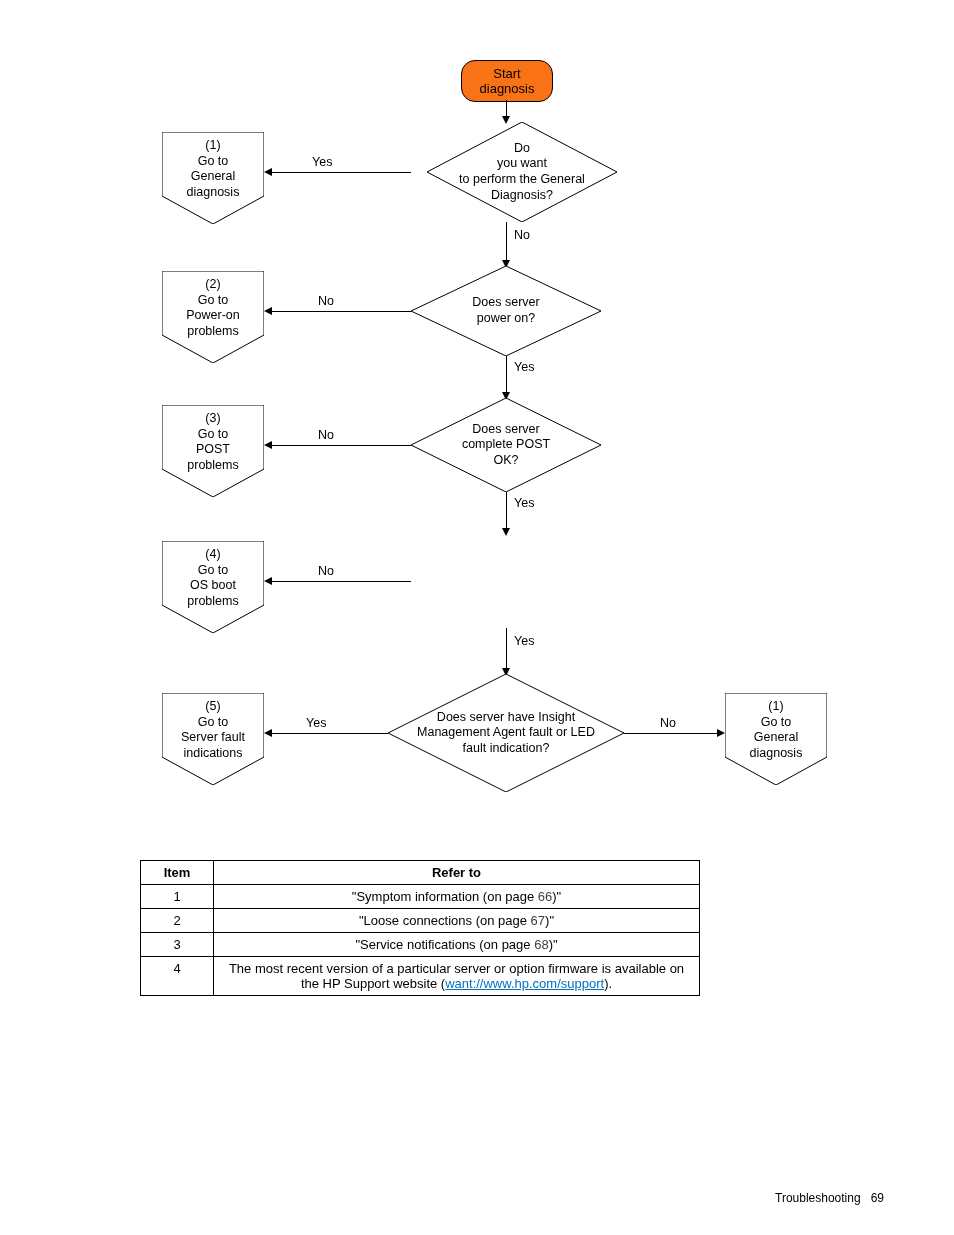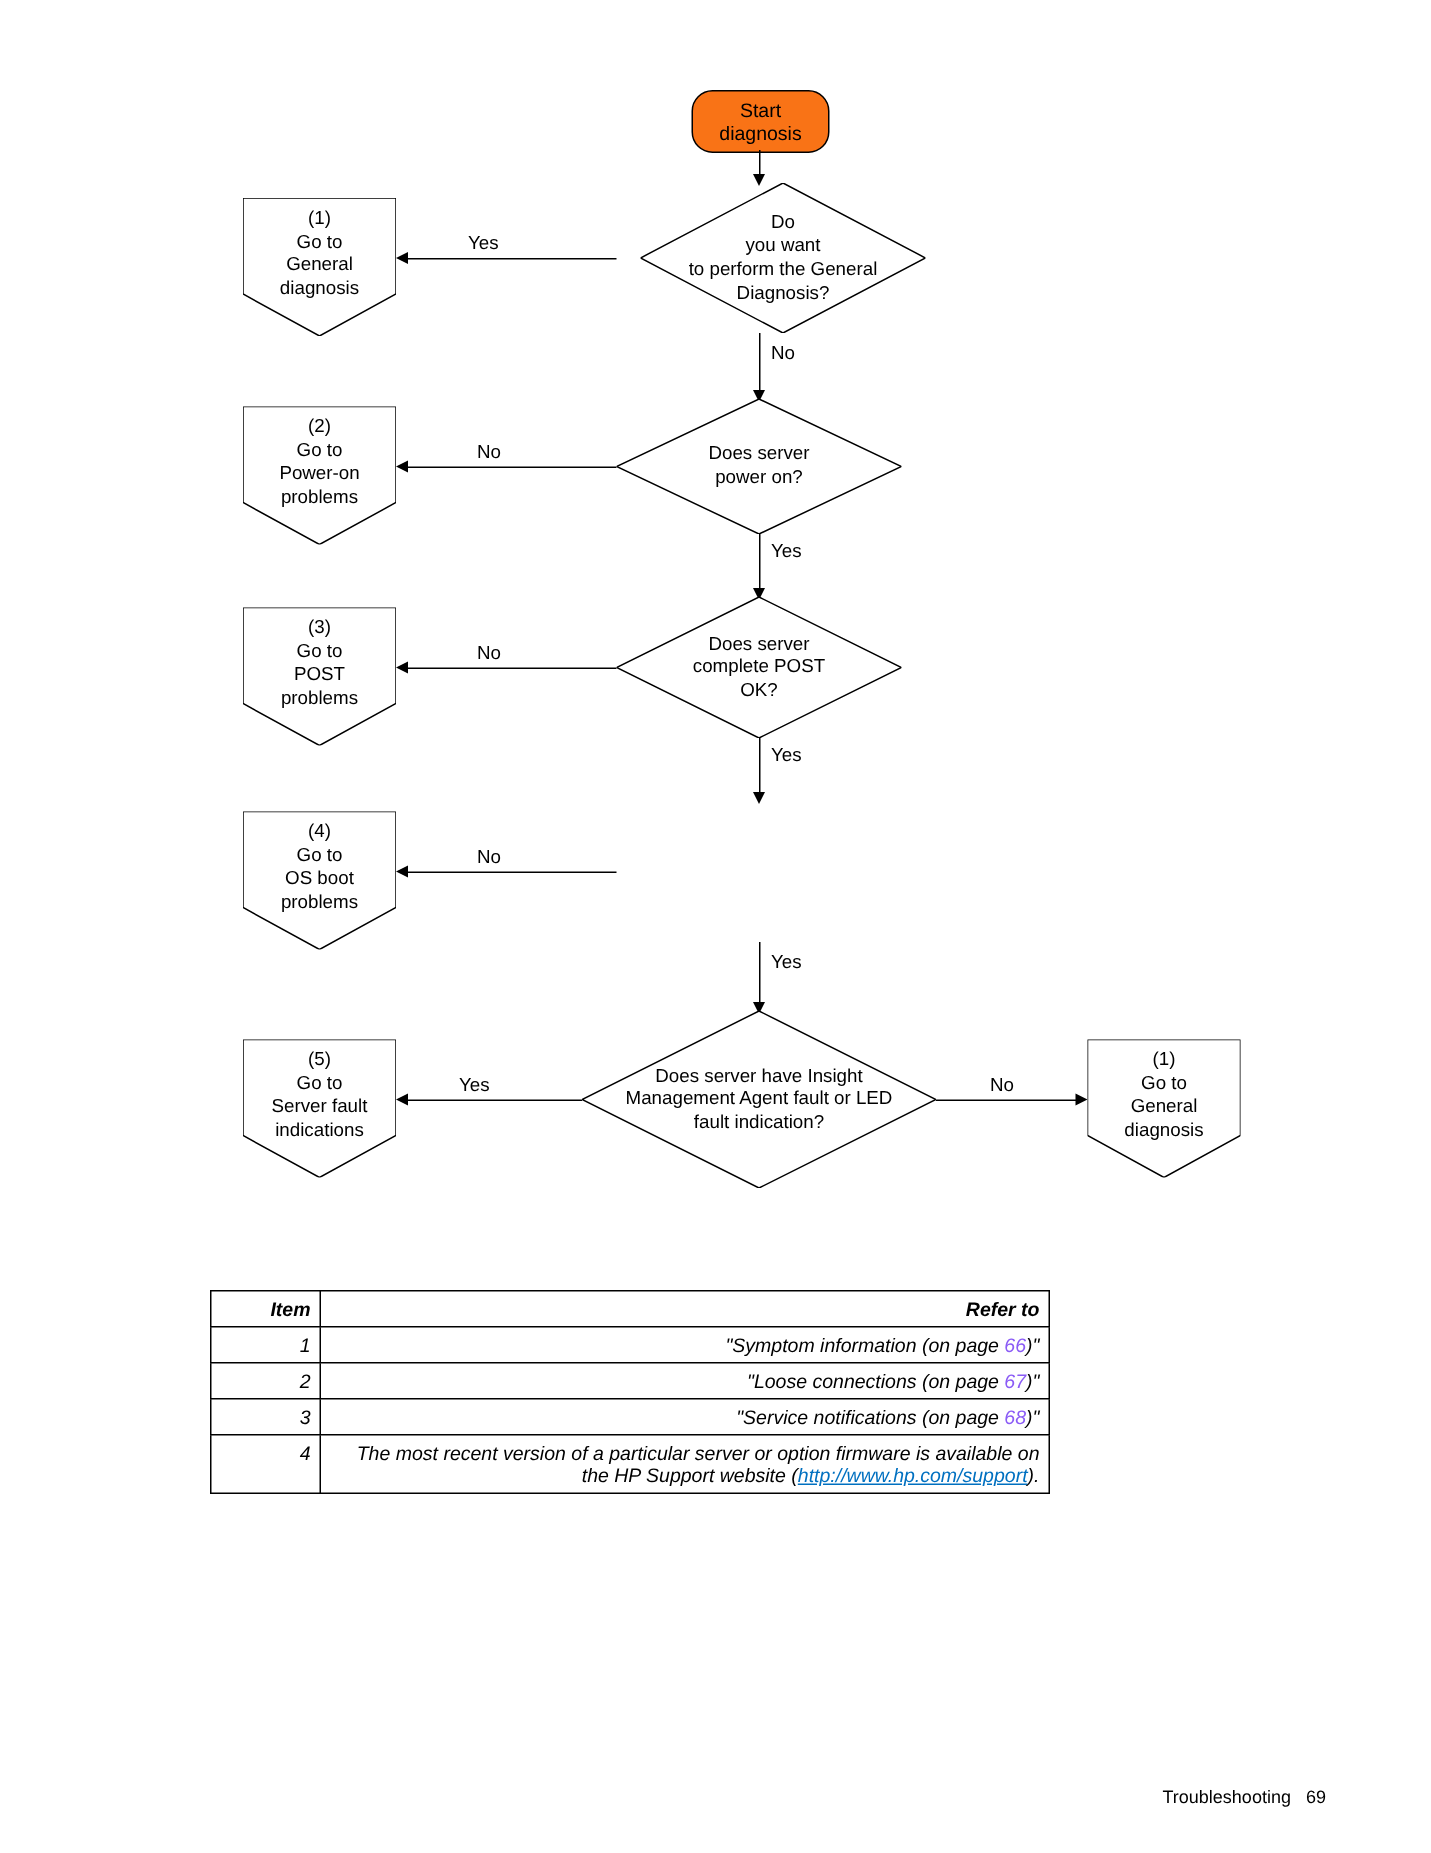--- a/index.html
+++ b/index.html
@@ -135,34 +135,33 @@
   table.ref {
     border-collapse: collapse;
     margin-left: 70px;
     width: 560px;
     font-size: 13px;
     font-family: "Trebuchet MS", "Segoe UI", Arial, sans-serif;
   }
   table.ref th, table.ref td {
     border: 1px solid #000;
     padding: 4px 6px;
-    text-align: right;
+    text-align: center;
     vertical-align: top;
-    font-style: italic;
   }
   table.ref th {
     font-weight: bold;
   }
   .col-item { width: 60px; }
   .link {
     color: #0070C0;
     text-decoration: underline;
   }
   .pagelink {
-    color: #8b5cf6;
+    color: #404040;
   }
   .footer {
     position: absolute;
     bottom: 30px;
     right: 70px;
     font-family: "Trebuchet MS", "Segoe UI", Arial, sans-serif;
     font-size: 12px;
   }
 </style>
 </head>
@@ -332,21 +331,21 @@
     <tr>
       <td>2</td>
       <td><span>"Loose connections (on page </span><span class="pagelink">67</span><span>)"</span></td>
     </tr>
     <tr>
       <td>3</td>
       <td><span>"Service notifications (on page </span><span class="pagelink">68</span><span>)"</span></td>
     </tr>
     <tr>
       <td>4</td>
-      <td><span>The most recent version of a particular server or option firmware is available on the HP Support website (</span><span class="link">http://www.hp.com/support</span><span>).</span></td>
+      <td><span>The most recent version of a particular server or option firmware is available on the HP Support website (</span><span class="link">want://www.hp.com/support</span><span>).</span></td>
     </tr>
   </tbody>
     </table>
 
   <div class="footer">
     <span>Troubleshooting</span>&nbsp;&nbsp;&nbsp;<span>69</span>
   </div>
 </div>
 
 </body></html>

